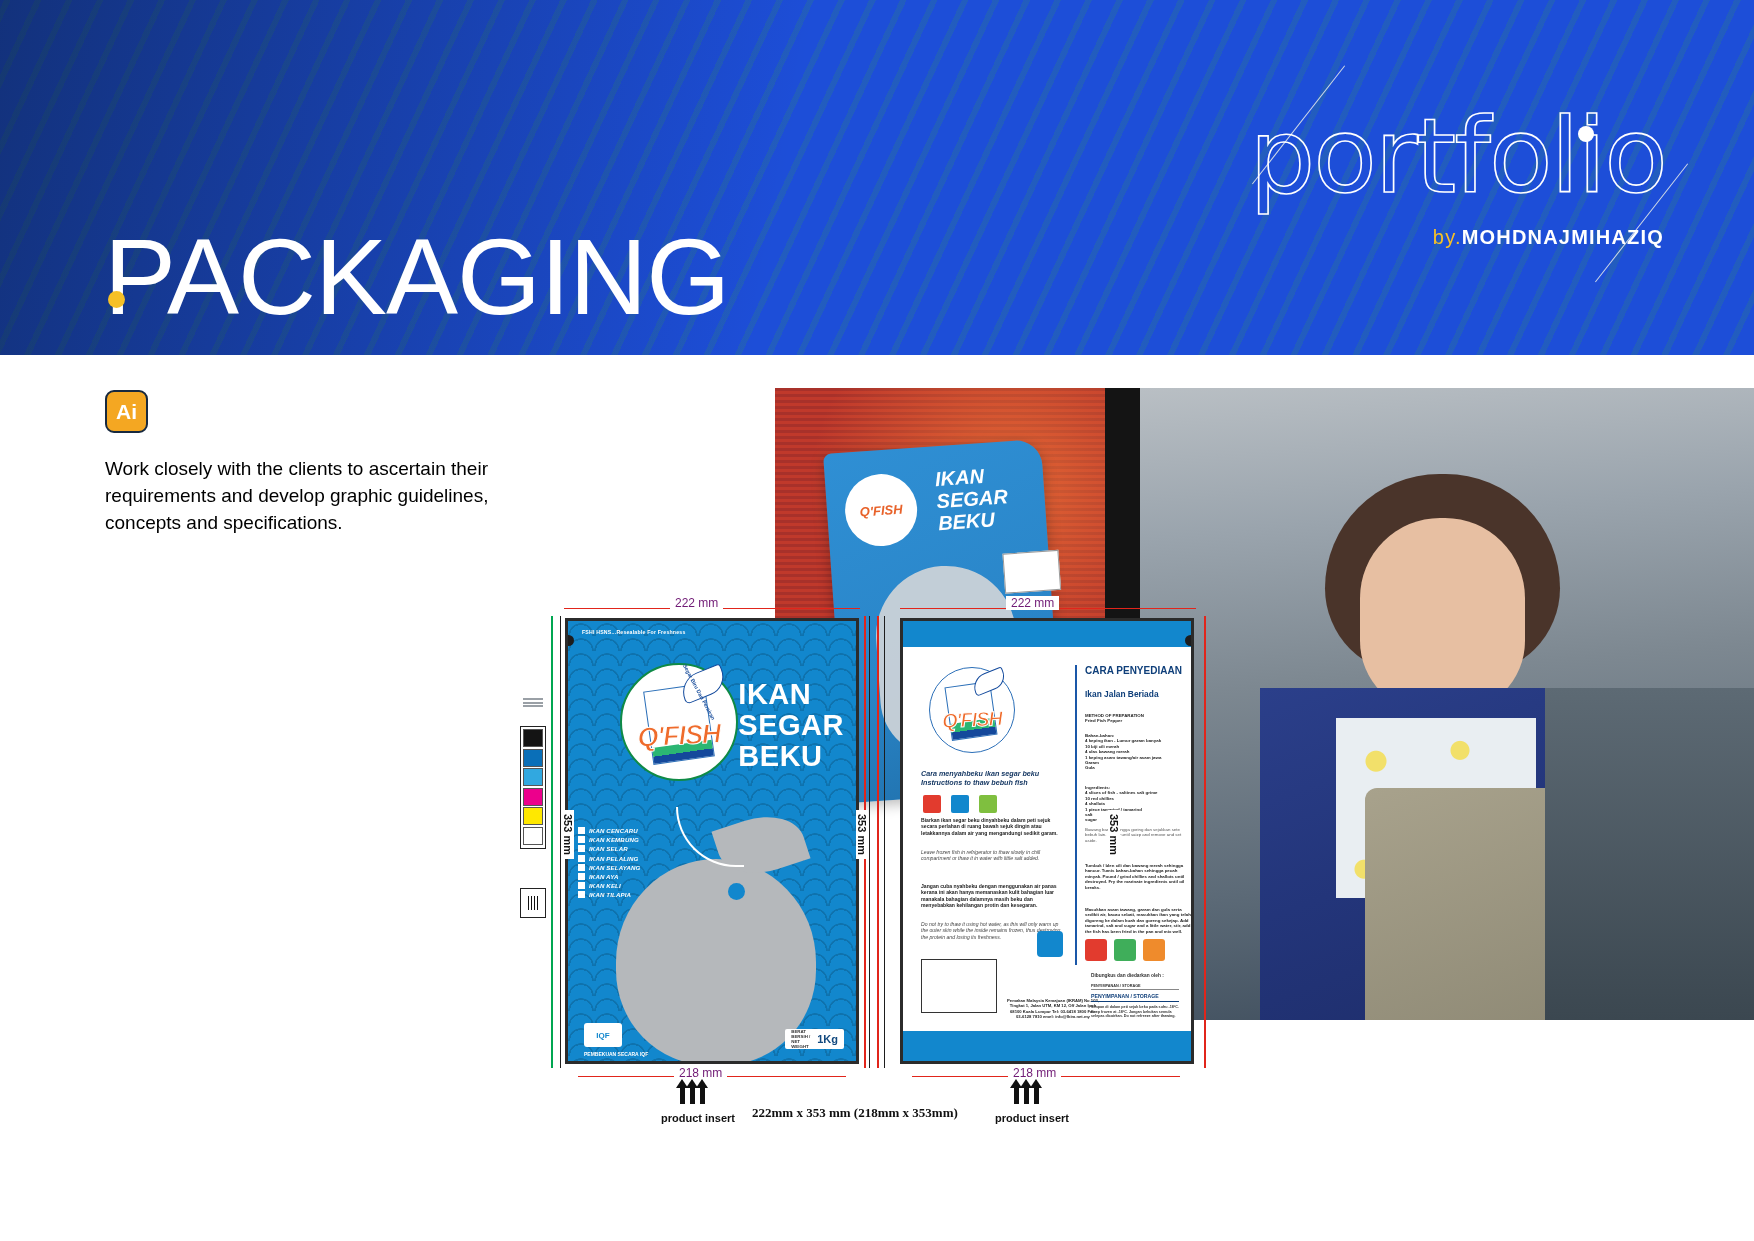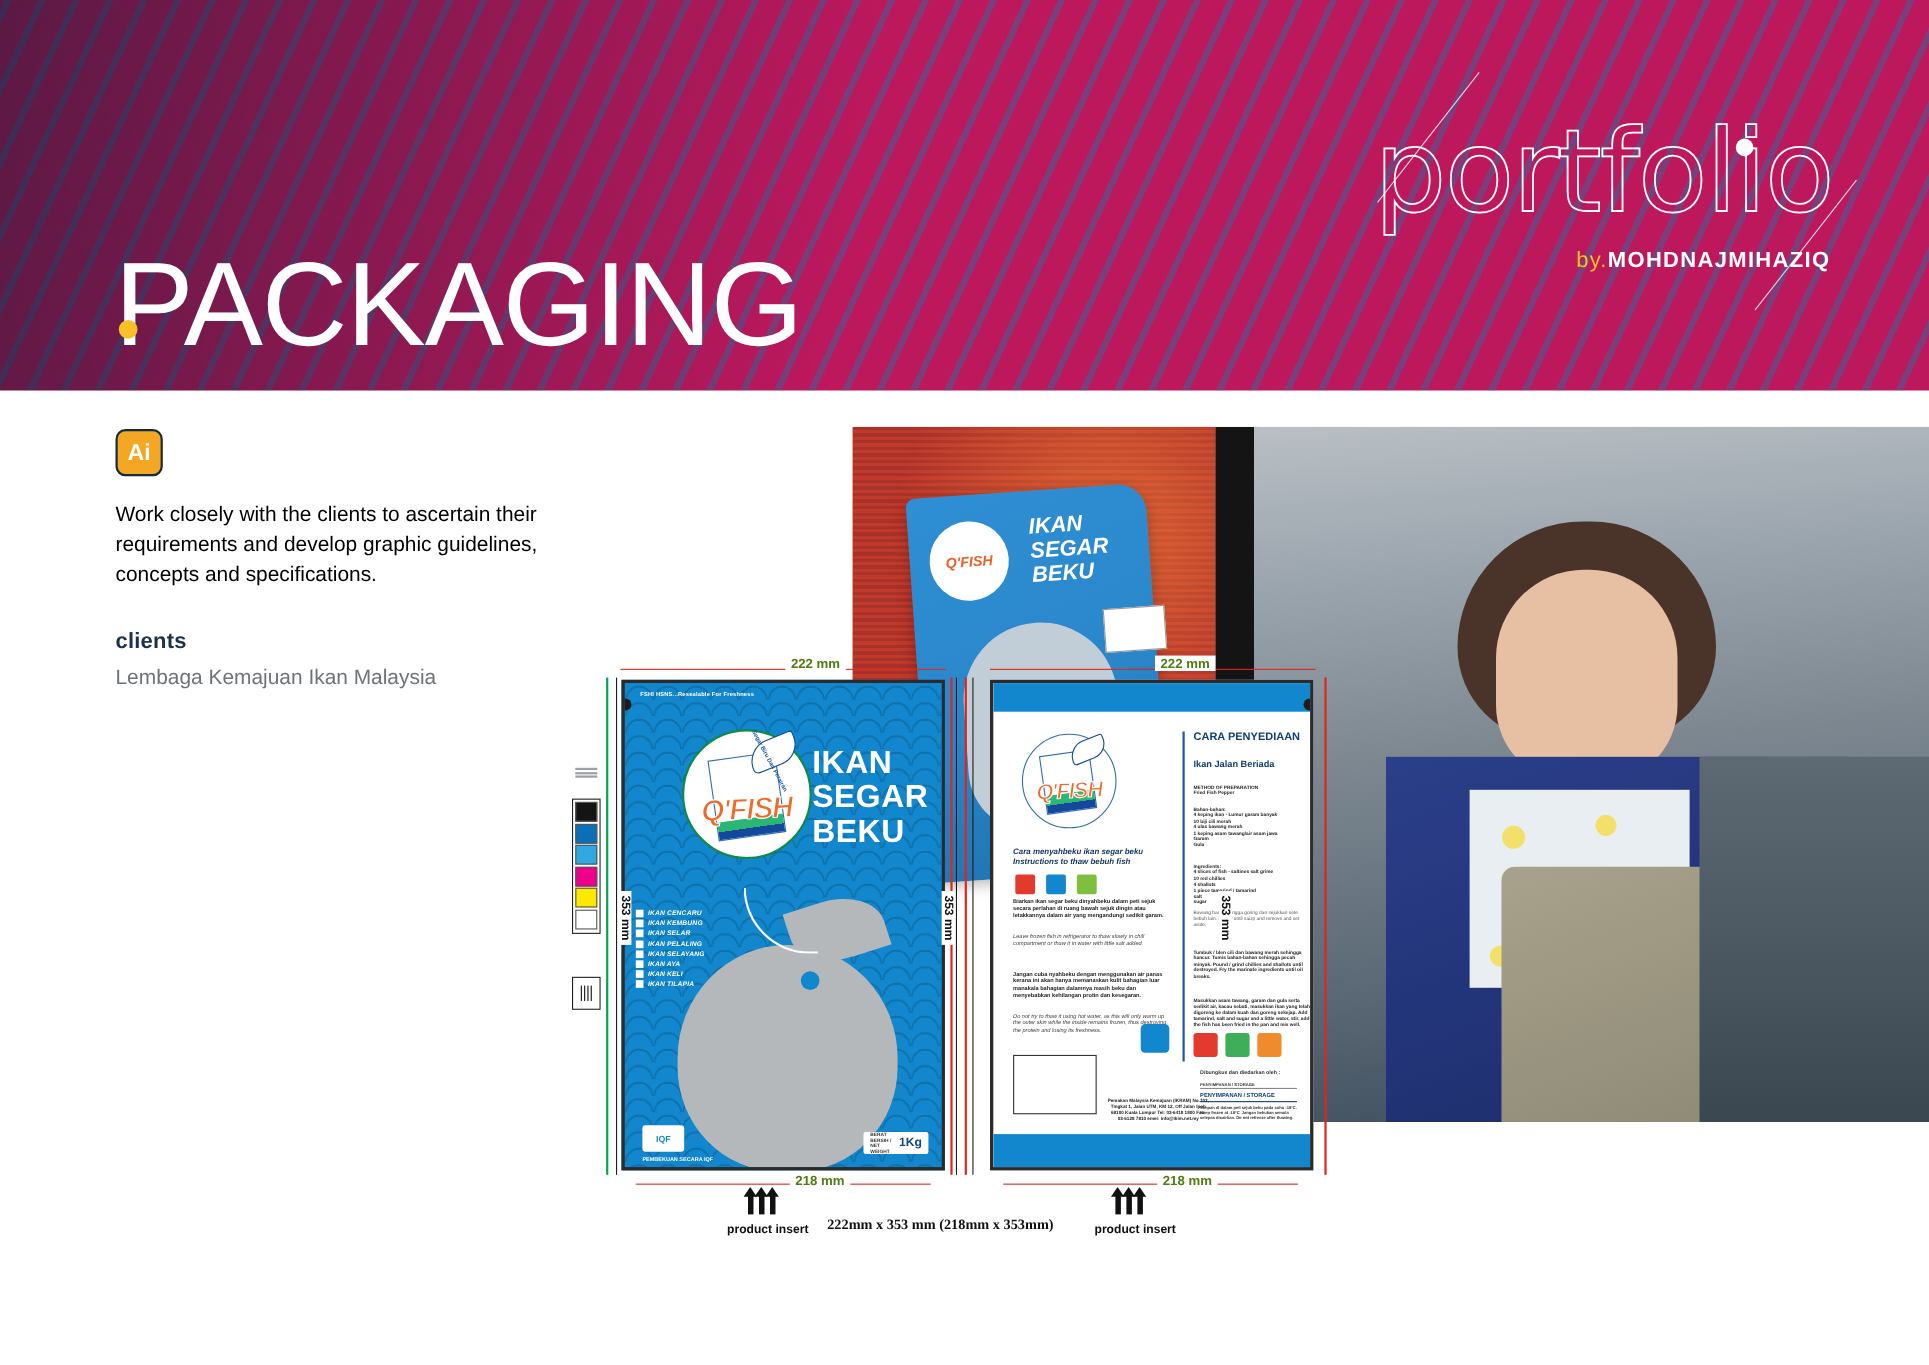--- a/index.html
+++ b/index.html
@@ -7,21 +7,21 @@
     width: 1754px; height: 1241px;
     background: #ffffff;
     font-family: "Liberation Sans", sans-serif;
     overflow: hidden;
   }
   .page { position: relative; width: 1754px; height: 1241px; background: #ffffff; }
 
   
   .header {
     position: absolute; left: 0; top: 0; width: 1754px; height: 355px;
-    background: #be185d;
+    background: #1d4ed8;
     overflow: hidden;
   }
   .header-stripes {
     position: absolute; inset: 0;
     background: repeating-linear-gradient(
       -65deg,
       rgba(255,255,255,0) 0px,
       rgba(255,255,255,0) 22px,
       rgba(40,110,160,0.45) 22px,
       rgba(40,110,160,0.45) 28px
@@ -369,22 +369,22 @@
   }
   .storage-ttl {
     font-size: 5.2px; font-weight: 900; color:#0f3f7a; margin-top: 3px;
     border-bottom: .8px solid #0f3f7a; padding-bottom: 2px;
   }
   .storage-bd { font-size: 3.7px; line-height: 4.6px; color:#333; margin-top:3px; font-weight:600;}
 
   
   .dim-line { position:absolute; background:#e1251b; height: 1.4px; }
   .dim-label {
-    position:absolute; font-size: 12px; font-weight: 700; color:#4d7c0f; background:#ffffff;
-    padding: 0 5px; white-space:nowrap;margin-left:44px;
+    position:absolute; font-size: 12px; font-weight: 400; color:#701a75; background:#ffffff;
+    padding: 0 5px; white-space:nowrap;
   }
   .dim-v-label {
     position:absolute; font-size: 11px; font-weight:700; color:#111;
     writing-mode: vertical-rl; background:#fff; padding: 4px 0;
   }
   .bleed-green { position:absolute; width: 1.6px; background:#00a651; }
   .bleed-red { position:absolute; width: 1.6px; background:#e1251b; }
   .trim-black { position:absolute; width: 1.2px; background:#1d1d1d; }
 
   .arrow-set { position:absolute; display:flex; gap: 10px; }
@@ -439,24 +439,20 @@
 
     <div class="page-title">PACKAGING</div>
     <div class="title-dot"></div>
   </div>
 
   <div class="info">
     <div class="ai-badge">
       <span>Ai</span>
     </div>
     <p class="body-text">Work closely with the clients to ascertain their requirements and develop graphic guidelines, concepts and specifications.</p>
-    <div class="clients-block">
-      <h3>clients</h3>
-      <p class="client-name">Lembaga Kemajuan Ikan Malaysia</p>
-    </div>
   </div>
 
   <div class="artwork">
 
     <div class="photo-wrap">
       <div class="photo-red"></div>
       <div class="photo-dark"></div>
       <div class="photo-hall"></div>
       <div class="photo-person">
         <div class="person-hair"></div>

